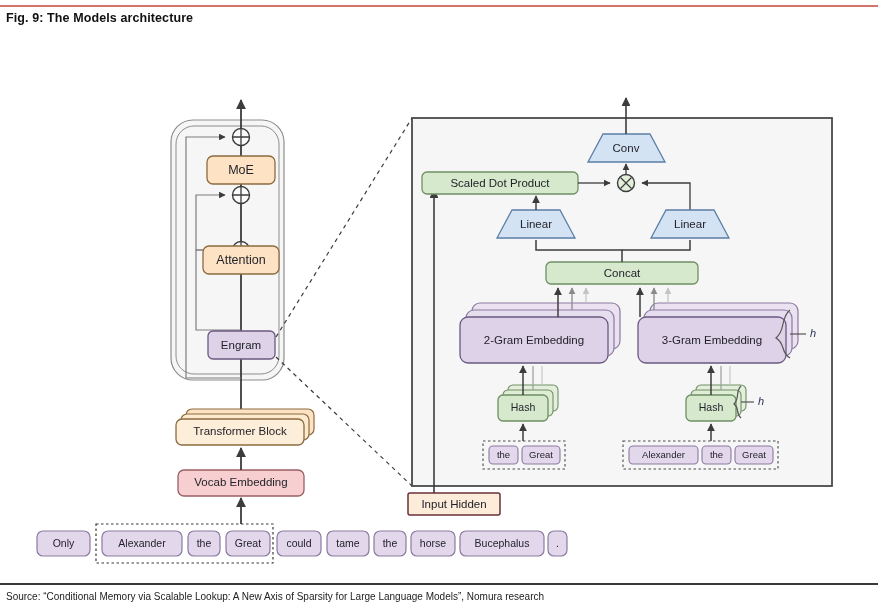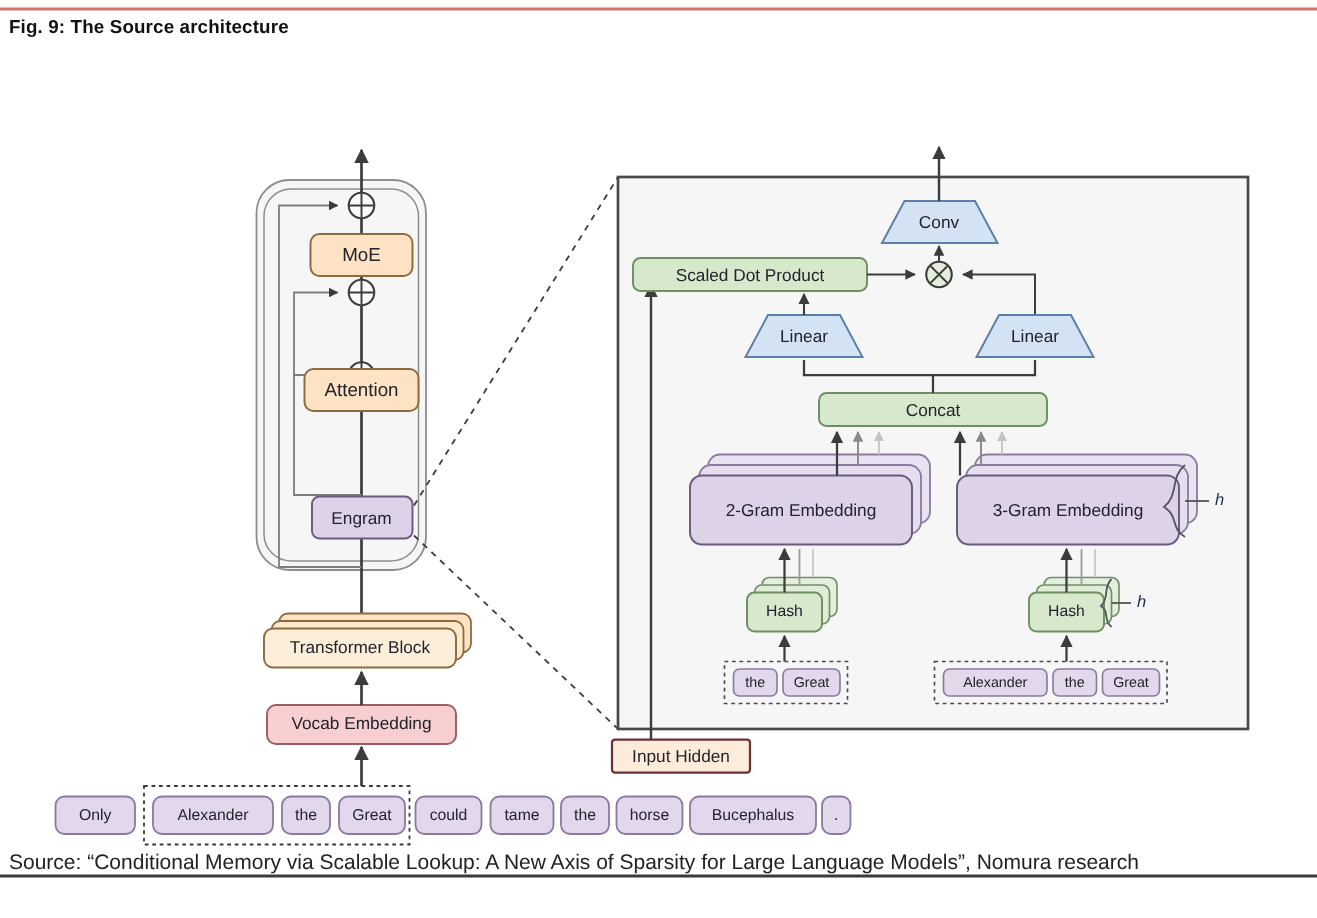--- a/index.html
+++ b/index.html
@@ -10,39 +10,39 @@
     color:#1a1a1a;
   }
   .rule-top{position:absolute;left:0;top:5px;width:878px;height:2px;background:#d4736b;}
   .rule-bottom{position:absolute;left:0;top:583px;width:878px;height:2px;background:#3a3a3a;}
   .fig-title{
     position:absolute;left:6px;top:11px;
     font-size:12.5px;font-weight:bold;letter-spacing:.1px;color:#111;
     white-space:nowrap;
   }
   .source-note{
-    position:absolute;left:6px;top:566px;
-    font-size:14px;color:#222;white-space:nowrap;
+    position:absolute;left:6px;top:591px;
+    font-size:10px;color:#222;white-space:nowrap;
   }
   #diagram{position:absolute;left:0;top:0;width:878px;height:580px;}
   .nodelabel{
     font-family:"Liberation Sans","DejaVu Sans",sans-serif;
     dominant-baseline:middle;text-anchor:middle;fill:#23232b;
   }
   .lbl-12{font-size:12.5px;}
   .lbl-11{font-size:11.5px;}
   .lbl-10{font-size:10.5px;}
   .lbl-9{font-size:9.5px;}
   .lbl-h{font-size:11px;font-style:italic;fill:#1f2d50;}
 </style>
 </head>
 <body>
 
 <div class="rule-top"></div>
-<div class="fig-title">Fig. 9: The Source architecture</div>
+<div class="fig-title">Fig. 9: The Models architecture</div>
 
 <svg id="diagram" viewBox="0 0 878 580">
   <defs>
     <marker id="arrDark" viewBox="0 0 10 10" refX="9" refY="5" markerWidth="5.5" markerHeight="5.5" orient="auto-start-reverse">
       <path d="M 0 0 L 10 5 L 0 10 z" fill="#3c3c3c"></path>
     </marker>
     <marker id="arrMid" viewBox="0 0 10 10" refX="9" refY="5" markerWidth="5.5" markerHeight="5.5" orient="auto-start-reverse">
       <path d="M 0 0 L 10 5 L 0 10 z" fill="#8a8a8a"></path>
     </marker>
     <marker id="arrLite" viewBox="0 0 10 10" refX="9" refY="5" markerWidth="5.5" markerHeight="5.5" orient="auto-start-reverse">

